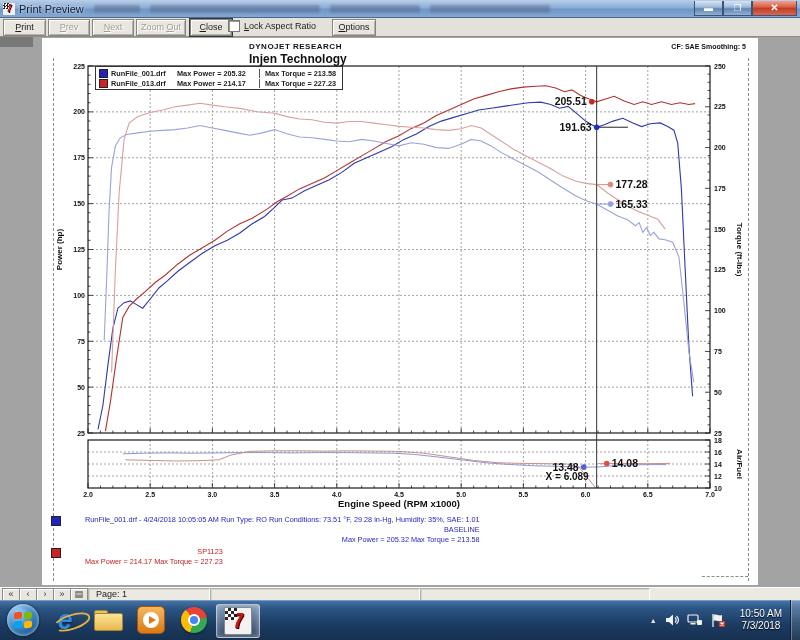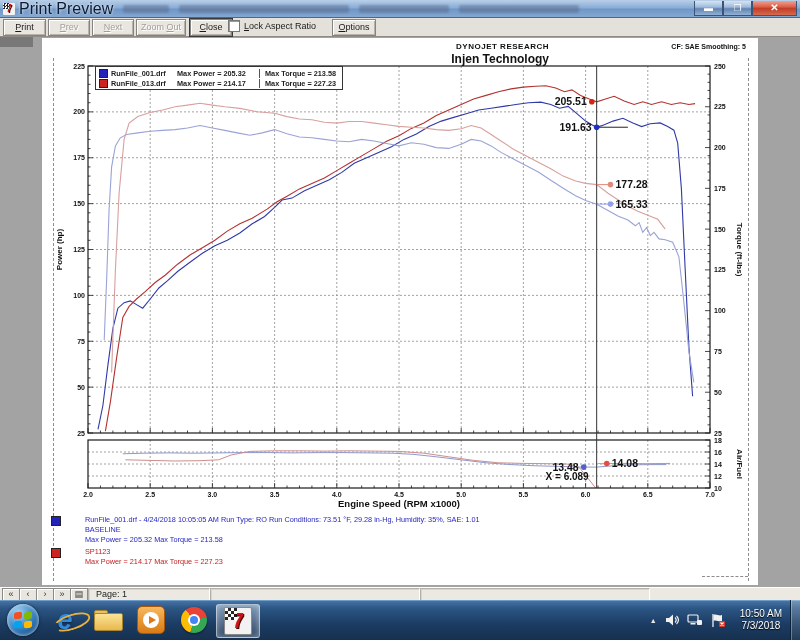--- a/index.html
+++ b/index.html
@@ -2,21 +2,21 @@
 <html><head>
 <meta charset="utf-8">
 <style>
   html,body{margin:0;padding:0;}
   body{width:800px;height:640px;overflow:hidden;position:relative;
        font-family:"Liberation Sans",sans-serif;background:#a3a3a3;}
   
   #titlebar{position:absolute;top:0;left:0;right:0;height:17px;z-index:60;
     background:linear-gradient(#b9cfe8,#8aadd6 45%,#7097c8 55%,#84a8d2);
     border-bottom:1px solid #49688f;display:flex;align-items:center;padding:0 3px;}
-  #titlebar .apptitle{font-size:16px;color:#0d1b33;margin-left:4px;text-shadow:0 0 3px #fff;white-space:nowrap;}
+  #titlebar .apptitle{font-size:11px;color:#0d1b33;margin-left:4px;text-shadow:0 0 3px #fff;white-space:nowrap;}
   .redact{height:8px;border-radius:2px;background:rgba(85,100,130,.45);filter:blur(1.2px);margin-left:10px;}
   #winbtns{margin-left:auto;display:flex;}
   .wbtn{height:14px;border:1px solid #3a5577;border-top:none;display:flex;align-items:center;justify-content:center;
     color:#fff;font-size:9px;line-height:1;background:linear-gradient(rgba(255,255,255,.45),rgba(255,255,255,.1) 45%,rgba(0,0,30,.15) 50%,rgba(255,255,255,.15));}
   .wbtn.min,.wbtn.max{width:27px;}
   .wbtn.close{width:43px;background:linear-gradient(#f0a090,#d95b41 45%,#c03a22 50%,#d56a50);font-size:10px;font-weight:bold;}
   
   #toolbar{position:absolute;top:17px;left:0;right:0;height:19px;background:#e4e1da;
     border-bottom:1px solid #8f8c85;z-index:55;}
   .tbtn{position:absolute;top:2px;height:15px;font-size:9px;color:#1a1a1a;text-align:center;line-height:14px;
@@ -26,34 +26,34 @@
   #chkwrap{position:absolute;left:228px;top:3px;display:flex;align-items:center;font-size:9px;color:#1a1a1a;}
   #chkbox{width:10px;height:10px;background:#fff;border:1px solid #777;
     box-shadow:inset 1px 1px 0 #9b9b9b;margin-right:4px;}
   
   #preview{position:absolute;top:36px;left:0;width:800px;height:551px;background:#a3a3a3;z-index:10;}
   #corner-block{position:absolute;left:0;top:1px;width:33px;height:10px;background:#787878;}
   #page{position:absolute;left:42px;top:2px;width:716px;height:547px;background:#ffffff;}
   .margin-dash-v{position:absolute;top:20px;height:523px;width:0;border-left:1px dashed #8d8d8d;}
   .margin-dash-h{position:absolute;height:0;border-top:1px dashed #8d8d8d;}
   #charts{position:absolute;left:0;top:0;pointer-events:none;}
-  .hdr-c{position:absolute;left:207px;width:300px;text-align:right;color:#111;font-weight:bold;}
+  .hdr-c{position:absolute;left:207px;width:300px;text-align:left;color:#111;font-weight:bold;}
   #hdr1{top:4px;font-size:8px;letter-spacing:.5px;}
   #hdr2{top:14px;font-size:12px;}
   #hdr-right{position:absolute;right:12px;top:5px;font-size:7px;font-weight:bold;color:#111;}
   
   #legend{position:absolute;left:53px;top:28px;width:246px;height:22px;border:1px solid #333;background:#fff;
     display:flex;flex-direction:column;justify-content:center;z-index:5;}
   .lrow{display:flex;align-items:center;height:10px;font-size:7.3px;font-weight:bold;color:#222;white-space:nowrap;}
   .lsq{width:7px;height:7px;border:1px solid #222;margin:0 3px 0 3px;flex:none;}
   .lfile{width:66px;flex:none;}
   .lpow{width:82px;flex:none;}
   .ltor{border-left:1px solid #555;padding-left:5px;flex:none;}
   
-  .frun{position:absolute;left:9px;display:flex;font-size:7.3px;line-height:10px;}
+  .frun{position:absolute;left:9px;display:flex;font-size:7.3px;line-height:10px;text-align:right;}
   .fsq{width:8px;height:8px;border:1px solid #222;margin-right:24px;margin-top:1px;flex:none;}
   .fl{white-space:nowrap;}
   
   #statusbar{position:absolute;top:587px;left:0;right:0;height:13px;background:#ece9e2;
     border-top:1px solid #fff;z-index:55;font-size:8.5px;color:#222;}
   .sbtn{position:absolute;top:0px;width:16px;height:12px;background:#e9e6df;border:1px solid #8a8a8a;
     box-shadow:inset 1px 1px 0 #fff;text-align:center;line-height:11px;font-size:9px;color:#333;}
   .spanel{position:absolute;top:0;height:12px;border:1px solid #b3b0a9;border-right-color:#fff;border-bottom-color:#fff;
     box-shadow:inset 1px 1px 0 #d8d5ce;}
   #pagelabel{position:absolute;left:96px;top:1px;font-size:9px;}

